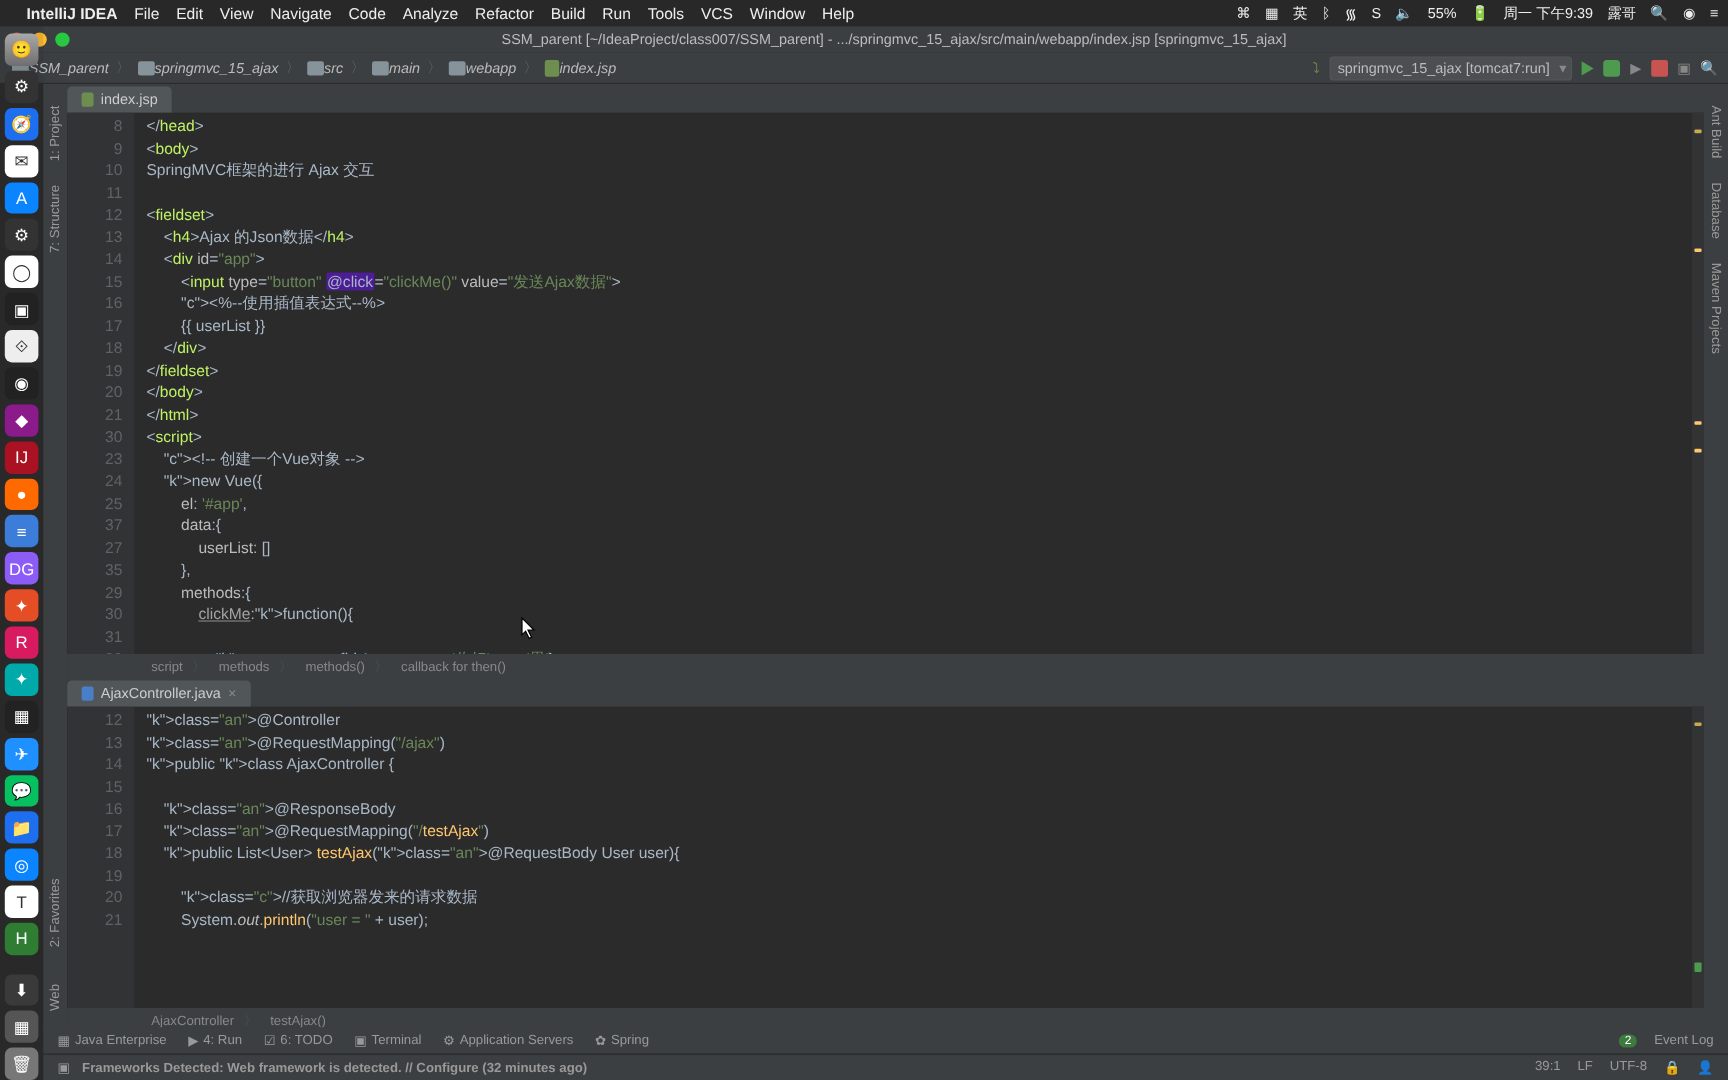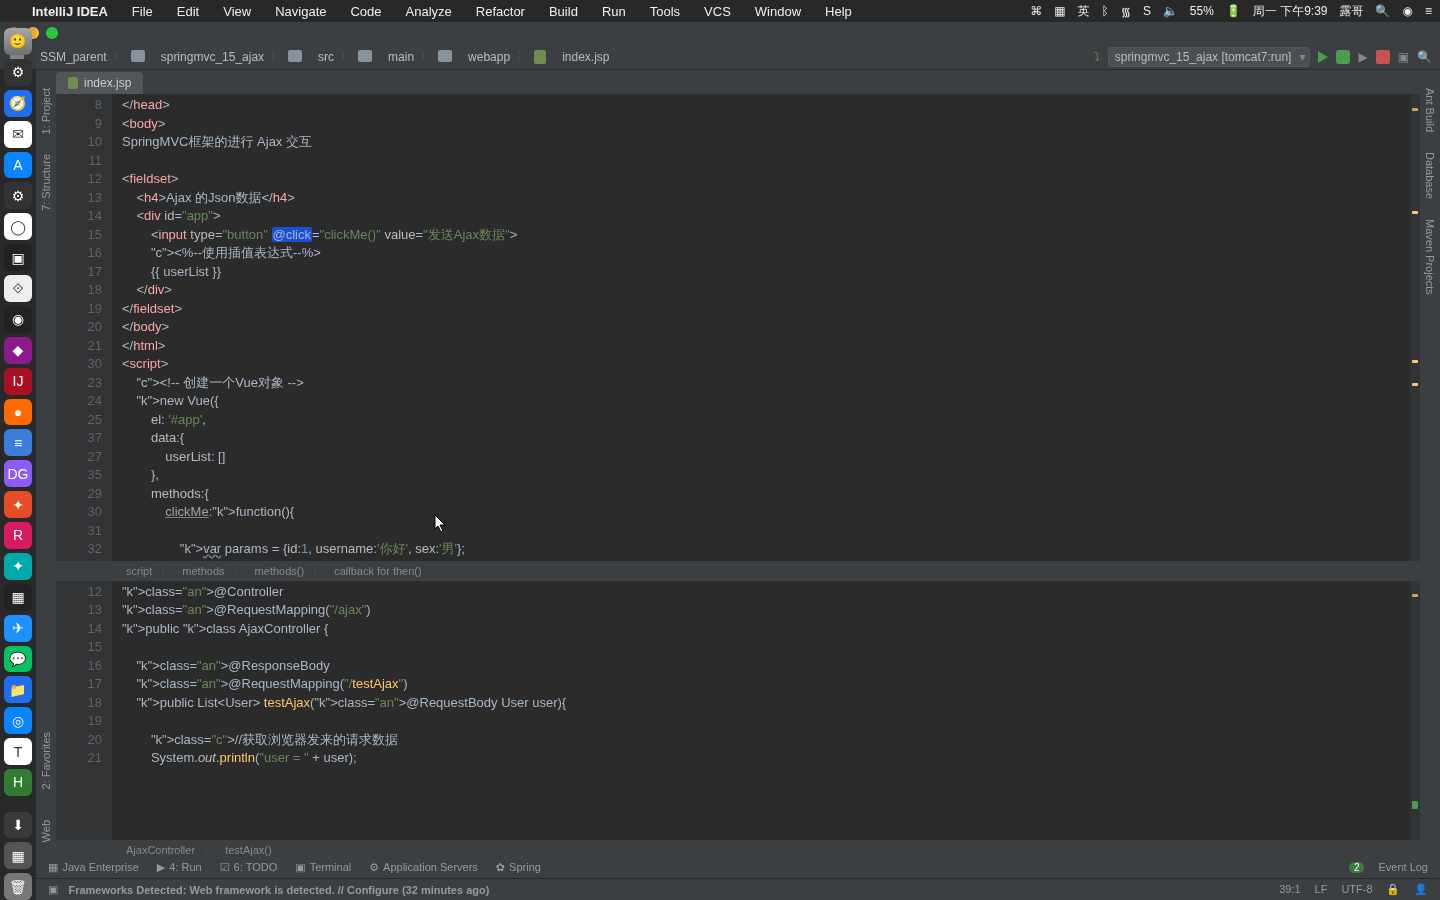--- a/index.html
+++ b/index.html
@@ -1,34 +1,34 @@
 <!DOCTYPE html>
 <html><head>
 <meta charset="utf-8">
 <style>
 * { margin:0; padding:0; box-sizing:border-box; font-family:-apple-system,BlinkMacSystemFont,"Helvetica Neue",sans-serif; }
 body { background:#2b2b2b; color:#a9b7c6; font-size:13px; overflow:hidden; width:1440px; height:900px; position:relative; }
 
 
-.menubar { height:22px; background:rgba(40,40,40,.95); display:flex; align-items:center; padding:0 8px; gap:24px; color:#eee; font-size:13px; }
+.menubar { height:22px; background:rgba(40,40,40,.95); display:flex; align-items:center; padding:0 8px; gap:14px; color:#eee; font-size:13px; }
 .menubar .apple { font-size:14px; }
 .menubar .appname { font-weight:600; }
 .menubar .right { margin-left:auto; display:flex; align-items:center; gap:12px; font-size:12px; }
 .menubar .right span { cursor:default; }
 
 
 .titlebar { height:22px; background:#3c3f41; display:flex; align-items:center; padding:0 8px; }
 .traffic { display:flex; gap:7px; }
 .traffic div { width:12px; height:12px; border-radius:50%; }
 .traffic .r{background:#ff5f57;} .traffic .y{background:#febc2e;} .traffic .g{background:#28c840;}
 .titletxt { margin:0 auto; color:#bbb; font-size:12px; }
 
 
 .nav { height:26px; background:#3c3f41; border-bottom:1px solid #2b2b2b; display:flex; align-items:center; padding:0 8px; gap:4px; font-size:12px; color:#bbb; }
-.nav .crumb { display:flex; align-items:flex-start; gap:16px; padding:0 2px;}
+.nav .crumb { display:flex; align-items:center; gap:0; padding:0 2px;font-style:italic;}
 .nav .folder-ico{width:14px;height:12px;background:#87939a;border-radius:2px;display:inline-block;}
 .nav .file-ico{width:12px;height:14px;background:#6e8e50;border-radius:2px;display:inline-block;}
 .nav .sep{color:#666;}
 .nav .right { margin-left:auto; display:flex; align-items:center; gap:8px; }
 .nav .runselect{background:#4b4f52;border:1px solid #555;border-radius:3px;padding:2px 18px 2px 6px;color:#bbb;position:relative;}
 .nav .runselect:after{content:"▾";position:absolute;right:4px;color:#888;}
 .nav .ico{width:14px;height:14px;display:inline-block;}
 .nav .ico.play{border-left:10px solid #4e9a4e;border-top:6px solid transparent;border-bottom:6px solid transparent;width:0;height:0;}
 .nav .ico.bug{background:#4e9a4e;border-radius:3px;}
 .nav .ico.stop{background:#c75450;border-radius:2px;}
@@ -51,23 +51,23 @@
 .editor{flex:1;background:#2b2b2b;font-family:Menlo,Consolas,monospace;font-size:13px;line-height:18.5px;display:flex;overflow:hidden;position:relative;}
 .gutter{width:56px;background:#313335;color:#606366;text-align:right;padding:2px 10px 0 0;user-select:none;}
 .gutter div{height:18.5px;}
 .code{flex:1;padding:2px 0 0 10px;white-space:pre;color:#a9b7c6;overflow:hidden;}
 .code div{height:18.5px;}
 .crumbs{height:20px;background:#3c3f41;color:#888;font-size:11px;padding:3px 70px;}
 .crumbs span{margin-right:8px;}
 .crumbs .sep{color:#555;margin-right:8px;}
 
 
-.k{color:#fca5a5;} .s{color:#6a8759;} .n{color:#6897bb;} .c{color:#a3a3a3;}
+.k{color:#bef264;} .s{color:#6a8759;} .n{color:#6897bb;} .c{color:#a3a3a3;}
 .at{color:#bbb;} .ty{color:#a9b7c6;} .fn{color:#ffc66d;}
-.hl{background:#1d4ed8;border-radius:2px;padding:0 1px;text-align:right;}
+.hl{background:#4c1d95;border-radius:2px;padding:0 1px;text-align:right;}
 .u{text-decoration:underline;text-decoration-color:#808080;}
 .wu{text-decoration:underline wavy #808080;}
 
 
 .bottombar{position:absolute;left:36px;right:0;bottom:22px;height:22px;background:#3c3f41;display:flex;align-items:center;gap:18px;padding:0 12px;font-size:11px;color:#999;}
 .bottombar .item{display:flex;align-items:center;gap:4px;cursor:pointer;}
 .bottombar .right{margin-left:auto;display:flex;gap:14px;align-items:center;}
 .statusbar{position:absolute;left:36px;right:0;bottom:0;height:22px;background:#3c3f41;border-top:1px solid #2b2b2b;display:flex;align-items:center;padding:0 12px;font-size:11px;color:#999;}
 .statusbar .right{margin-left:auto;display:flex;gap:14px;}
 
@@ -114,20 +114,21 @@
     <span>≡</span>
   </div>
 </div>
 
 <div class="titlebar">
   <div class="traffic">
     <div class="r"></div>
     <div class="y"></div>
     <div class="g"></div>
   </div>
+  <div class="titletxt">SSM_parent [~/IdeaProject/class007/SSM_parent] - .../springmvc_15_ajax/src/main/webapp/index.jsp [springmvc_15_ajax]</div>
 </div>
 
 <div class="nav">
   <span class="crumb">
       <span class="folder-ico"></span>
       <span>SSM_parent</span>
     </span>
   <span class="sep">〉</span>
   <span class="crumb">
       <span class="folder-ico"></span>
@@ -258,20 +259,27 @@
         </svg>
     </div>
   </div>
   <div class="crumbs">
     <span>script</span><span class="sep">〉</span>
     <span>methods</span><span class="sep">〉</span>
     <span>methods()</span><span class="sep">〉</span>
     <span>callback for then()</span>
   </div>
 
+  <div class="tabrow">
+    <div class="tab">
+        <span class="fi" style="background:#4a7ec9;"></span>
+        <span>AjaxController.java</span>
+        <span style="color:#888;">×</span>
+      </div>
+  </div>
   <div class="editor" style="flex:1;">
     <div class="gutter" id="gut2">
         <div>12</div>
         <div>13</div>
         <div>14</div>
         <div>15</div>
         <div>16</div>
         <div>17</div>
         <div>18</div>
         <div>19</div>

